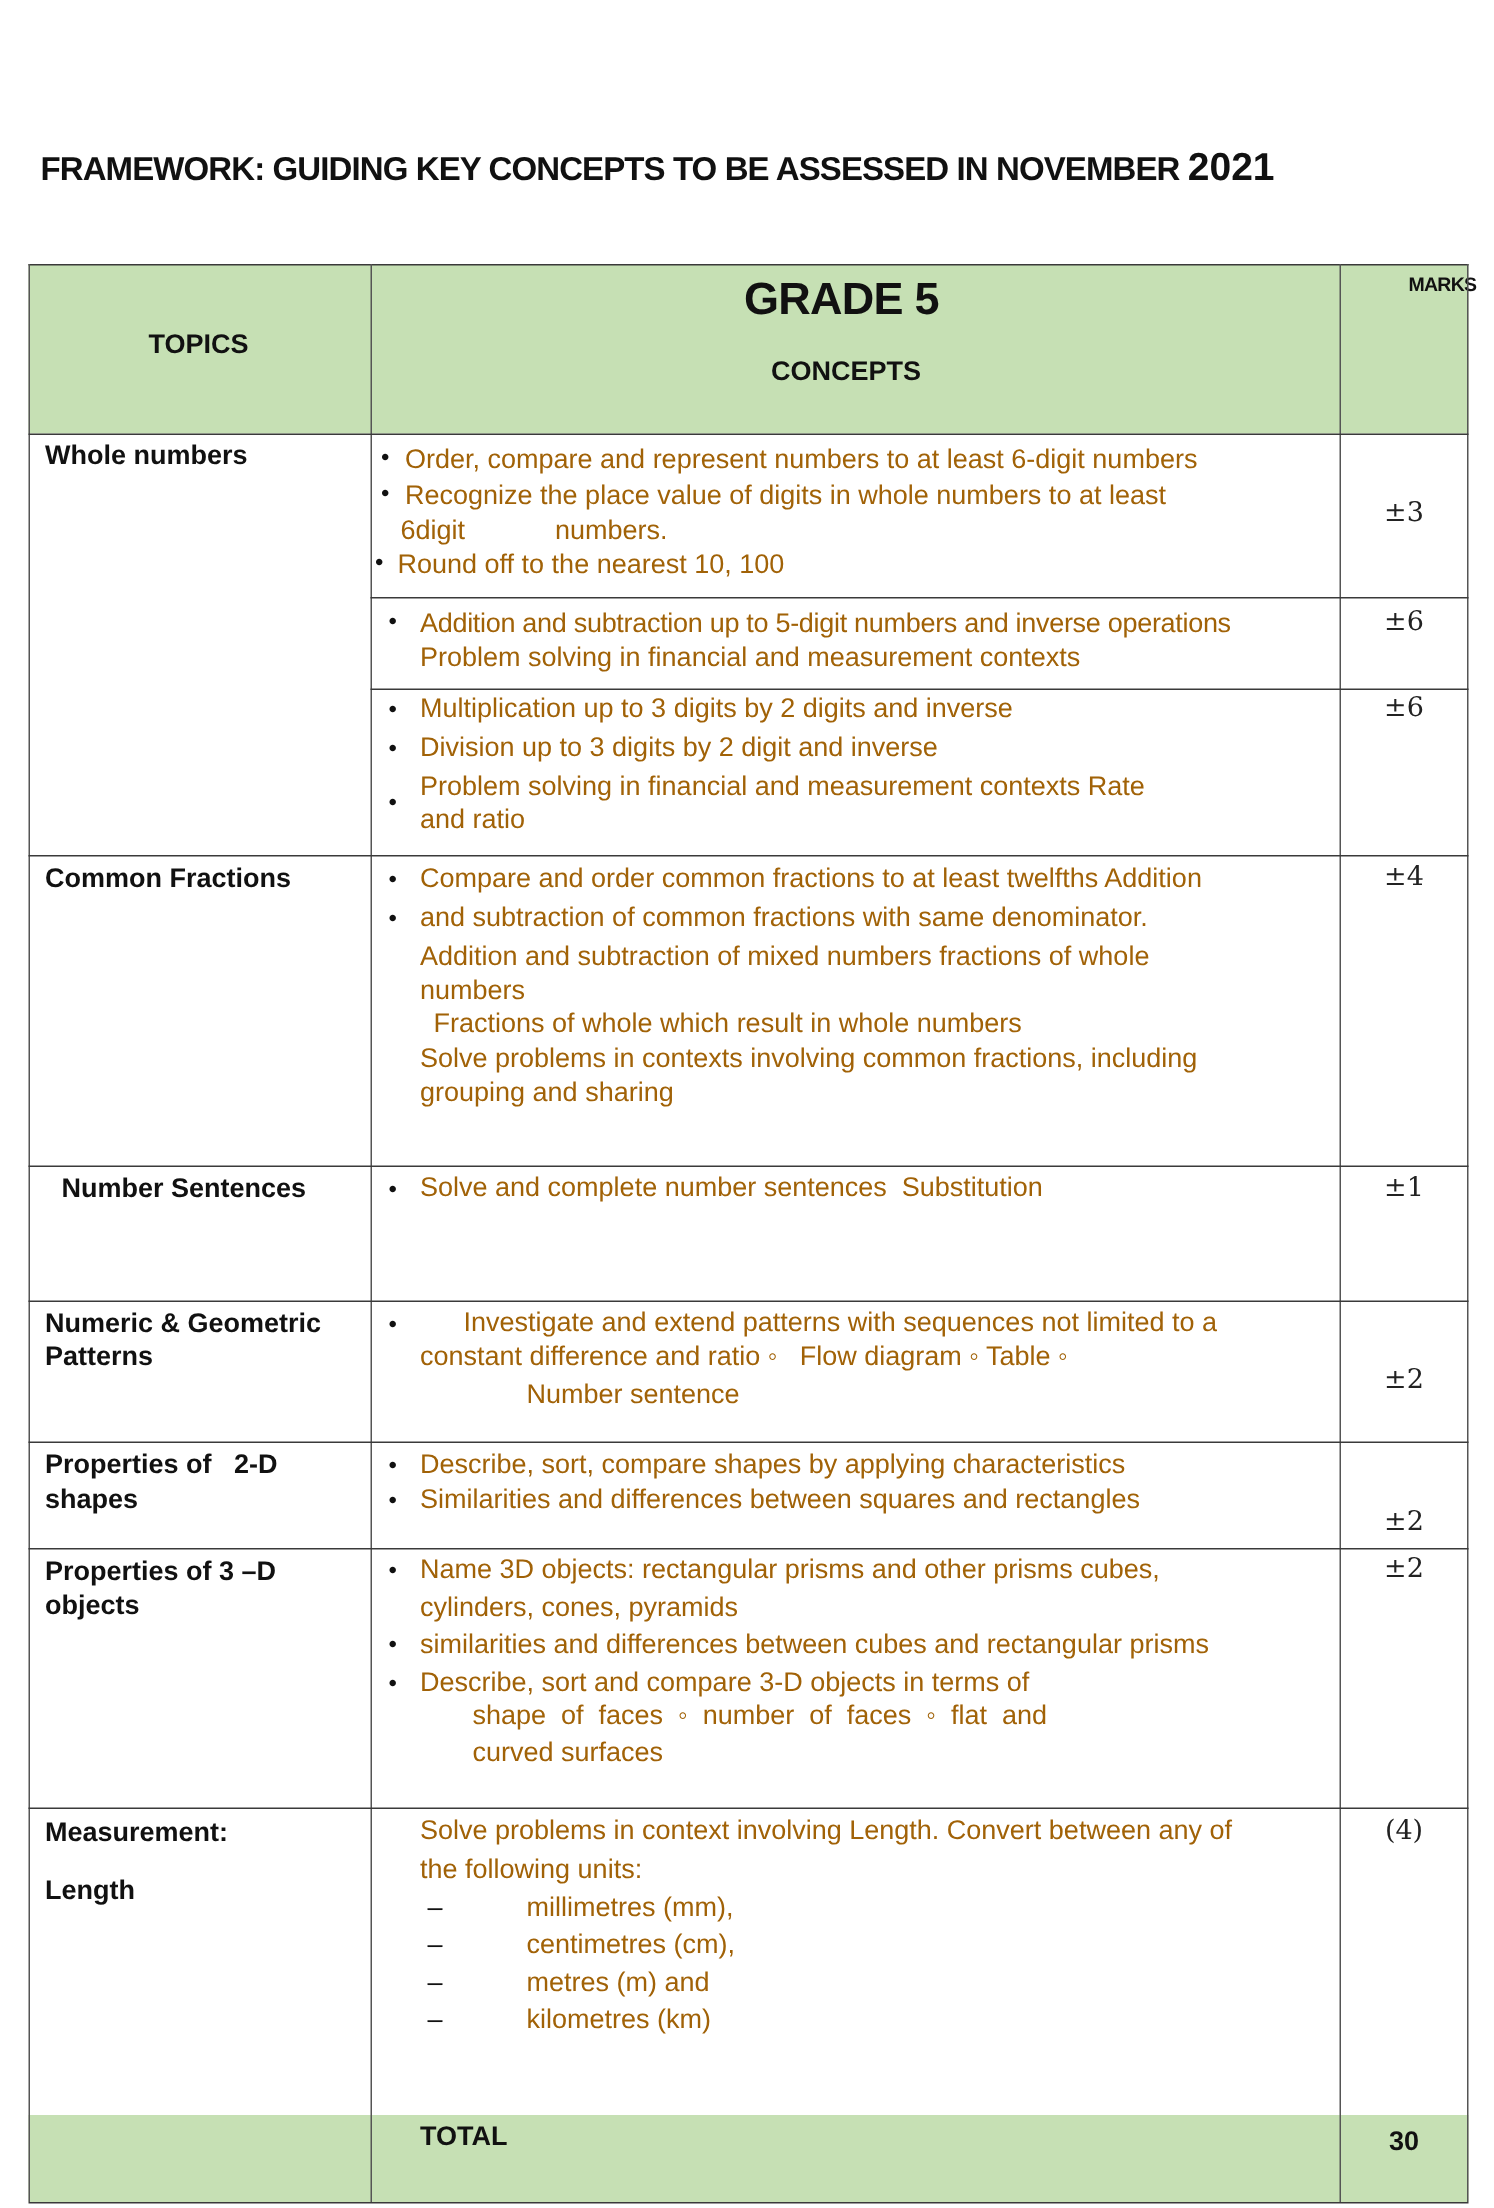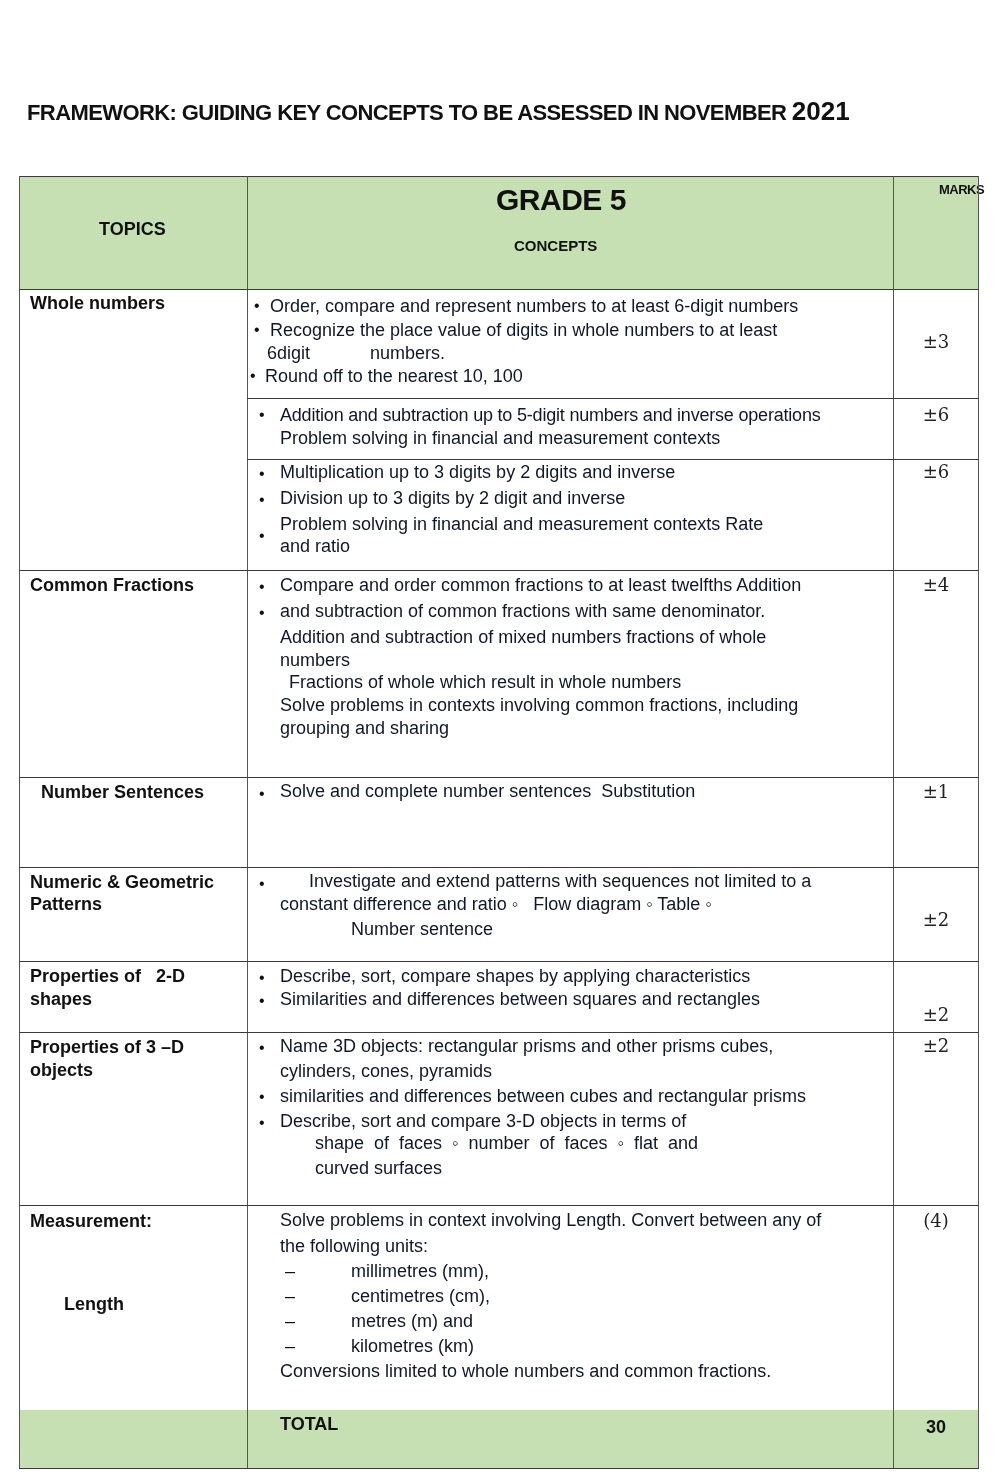--- a/index.html
+++ b/index.html
@@ -10,21 +10,21 @@
     font-size: 22px; letter-spacing: -0.6px; color: #111; white-space: nowrap;
   }
   .title .year { font-size: 26px; letter-spacing: 0; }
   .tbl { position: absolute; left: 19px; top: 176px; width: 960px; height: 1292px; }
   .cell { position: absolute; box-sizing: border-box; }
   .green { background: #c6e0b4; }
   .hl { position: absolute; height: 0; border-top: 1.5px solid #3a3a3a; }
   .vl { position: absolute; width: 0; border-left: 1.5px solid #555; }
   .hdr { font-family: "Liberation Sans", sans-serif; font-weight: bold; position: absolute; white-space: nowrap; color: #111; }
   .topic { position: absolute; font-family: "Liberation Sans", sans-serif; font-weight: bold; font-size: 18px; line-height: 22px; color: #111; }
-  .line { position: absolute; font-family: "Liberation Sans", sans-serif; font-size: 18px; line-height: 22px; white-space: nowrap; color: #0f172a; }
+  .line { position: absolute; font-family: "Liberation Sans", sans-serif; font-size: 18px; line-height: 22px; white-space: nowrap; color: #a16207; }
   .bullet { position: absolute; font-family: "Liberation Sans", sans-serif; font-size: 16px; line-height: 22px; color: #111; }
   .mark { position: absolute; font-family: "DejaVu Serif", serif; font-size: 18px; line-height: 22px; color: #222; width: 86px; text-align: center; }
   .dash { position: absolute; font-family: "Liberation Sans", sans-serif; font-size: 18px; line-height: 22px; }
   .total { font-family: "Liberation Sans", sans-serif; font-weight: bold; font-size: 18px; position: absolute; }
 </style>
 </head>
 <body>
 
 <div class="title">
   <span>FRAMEWORK: GUIDING KEY CONCEPTS TO BE ASSESSED IN NOVEMBER</span>
@@ -32,21 +32,21 @@
 </div>
 
 <div class="tbl">
 
   <div class="cell green" style="left:0;top:0;width:960px;height:113px;"></div>
 
   <div class="cell green" style="left:0;top:1234px;width:960px;height:58px;"></div>
 
   <div class="hdr" style="left:80px;top:43px;font-size:18px;">TOPICS</div>
   <div class="hdr" style="left:477px;top:7px;font-size:30px;letter-spacing:-0.5px;">GRADE 5</div>
-  <div class="hdr" style="left:495px;top:61px;font-size:15px;">CONCEPTS</div>
+  <div class="hdr" style="left:495px;top:61px;font-size:18px;">CONCEPTS</div>
   <div class="hdr" style="left:920px;top:6px;font-size:13px;letter-spacing:-0.5px;text-align:center;">MARKS</div>
 
   <div class="hl" style="left:0;top:0;width:960px;"></div>
   <div class="hl" style="left:0;top:1292px;width:960px;"></div>
   <div class="vl" style="left:0;top:0;height:1292px;"></div>
   <div class="vl" style="left:959px;top:0;height:1292px;"></div>
 
   <div class="vl" style="left:228px;top:0;height:1292px;"></div>
   <div class="vl" style="left:874px;top:0;height:1292px;"></div>
 
@@ -125,29 +125,28 @@
   <div class="line" style="left:261px;top:884px;">cylinders, cones, pyramids</div>
   <div class="bullet" style="left:240px;top:910px;">•</div>
   <div class="line" style="left:261px;top:909px;">similarities and differences between cubes and rectangular prisms</div>
   <div class="bullet" style="left:240px;top:936px;">•</div>
   <div class="line" style="left:261px;top:934px;">Describe, sort and compare 3-D objects in terms of</div>
   <div class="line" style="left:296px;top:956px;white-space:pre;">shape  of  faces  ◦  number  of  faces  ◦  flat  and</div>
   <div class="line" style="left:296px;top:981px;">curved surfaces</div>
   <div class="mark" style="left:874px;top:859px;">±2</div>
 
   <div class="topic" style="left:11px;top:1034px;">Measurement:</div>
-  <div class="topic" style="left:11px;top:1117px;margin-left:34px;">Length</div>
+  <div class="topic" style="left:11px;top:1073px;">Length</div>
   <div class="line" style="left:261px;top:1033px;">Solve problems in context involving Length. Convert between any of</div>
   <div class="line" style="left:261px;top:1059px;">the following units:</div>
   <div class="dash" style="left:266px;top:1084px;">–</div>
   <div class="line" style="left:332px;top:1084px;">millimetres (mm),</div>
   <div class="dash" style="left:266px;top:1109px;">–</div>
   <div class="line" style="left:332px;top:1109px;">centimetres (cm),</div>
   <div class="dash" style="left:266px;top:1134px;">–</div>
   <div class="line" style="left:332px;top:1134px;">metres (m) and</div>
   <div class="dash" style="left:266px;top:1159px;">–</div>
   <div class="line" style="left:332px;top:1159px;">kilometres (km)</div>
-  <div class="line" style="left:261px;top:1184px;">Conversions limited to whole numbers and common fractions.</div>
   <div class="mark" style="left:874px;top:1034px;">(4)</div>
 
   <div class="total" style="left:261px;top:1238px;">TOTAL</div>
   <div class="total" style="left:874px;top:1241px;width:86px;text-align:center;">30</div>
 </div>
 
 </body></html>

